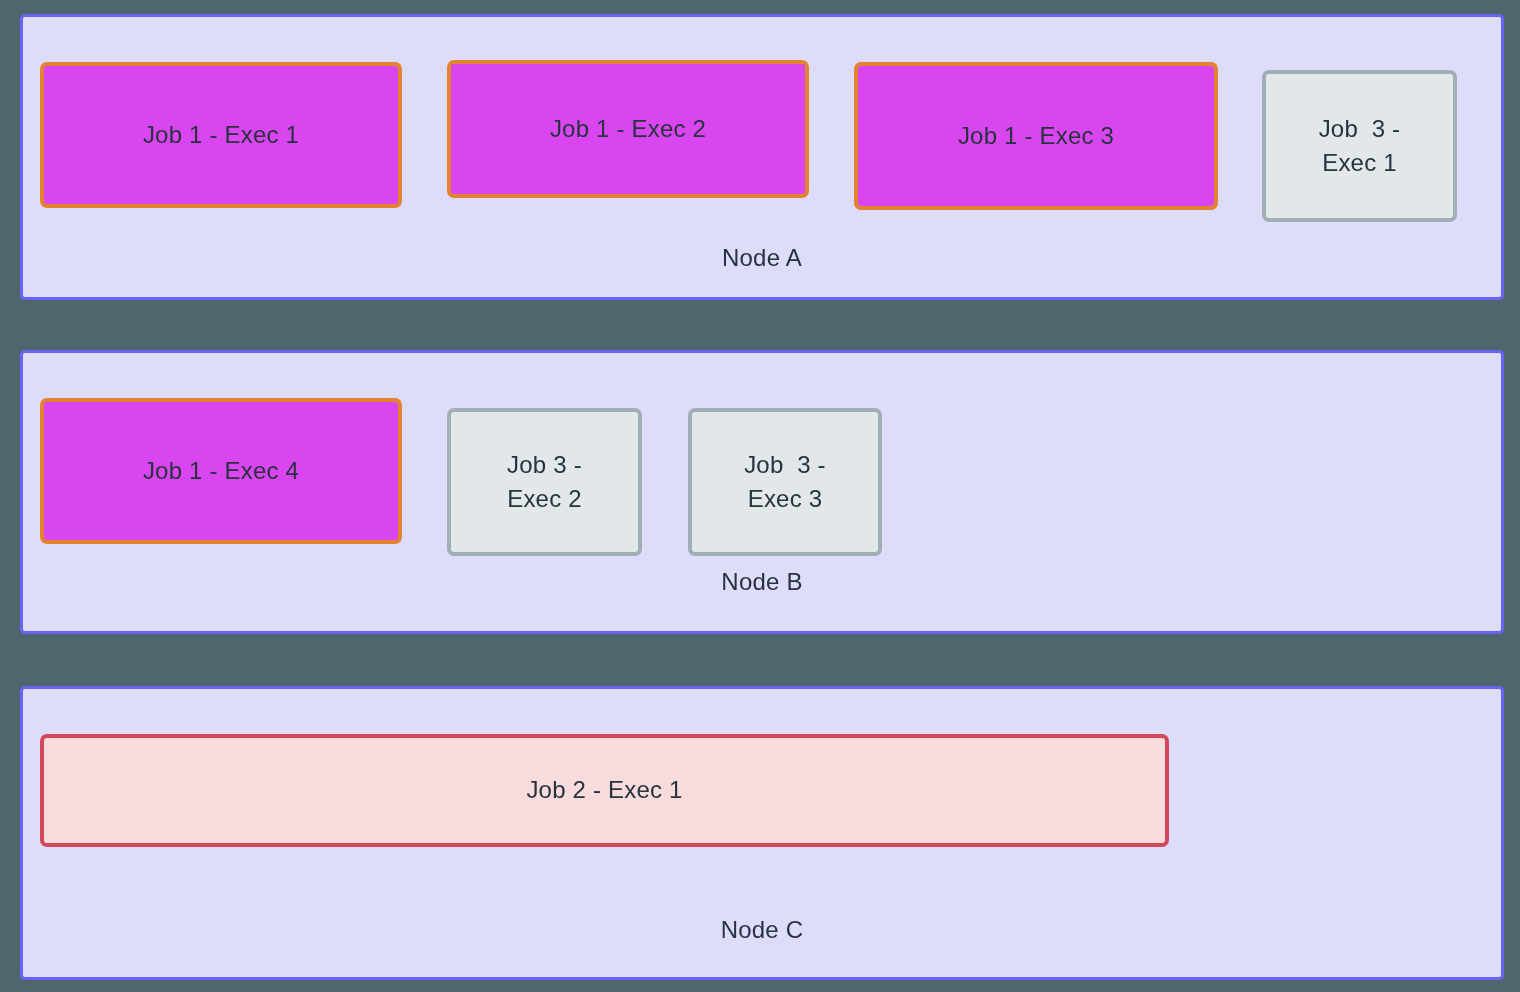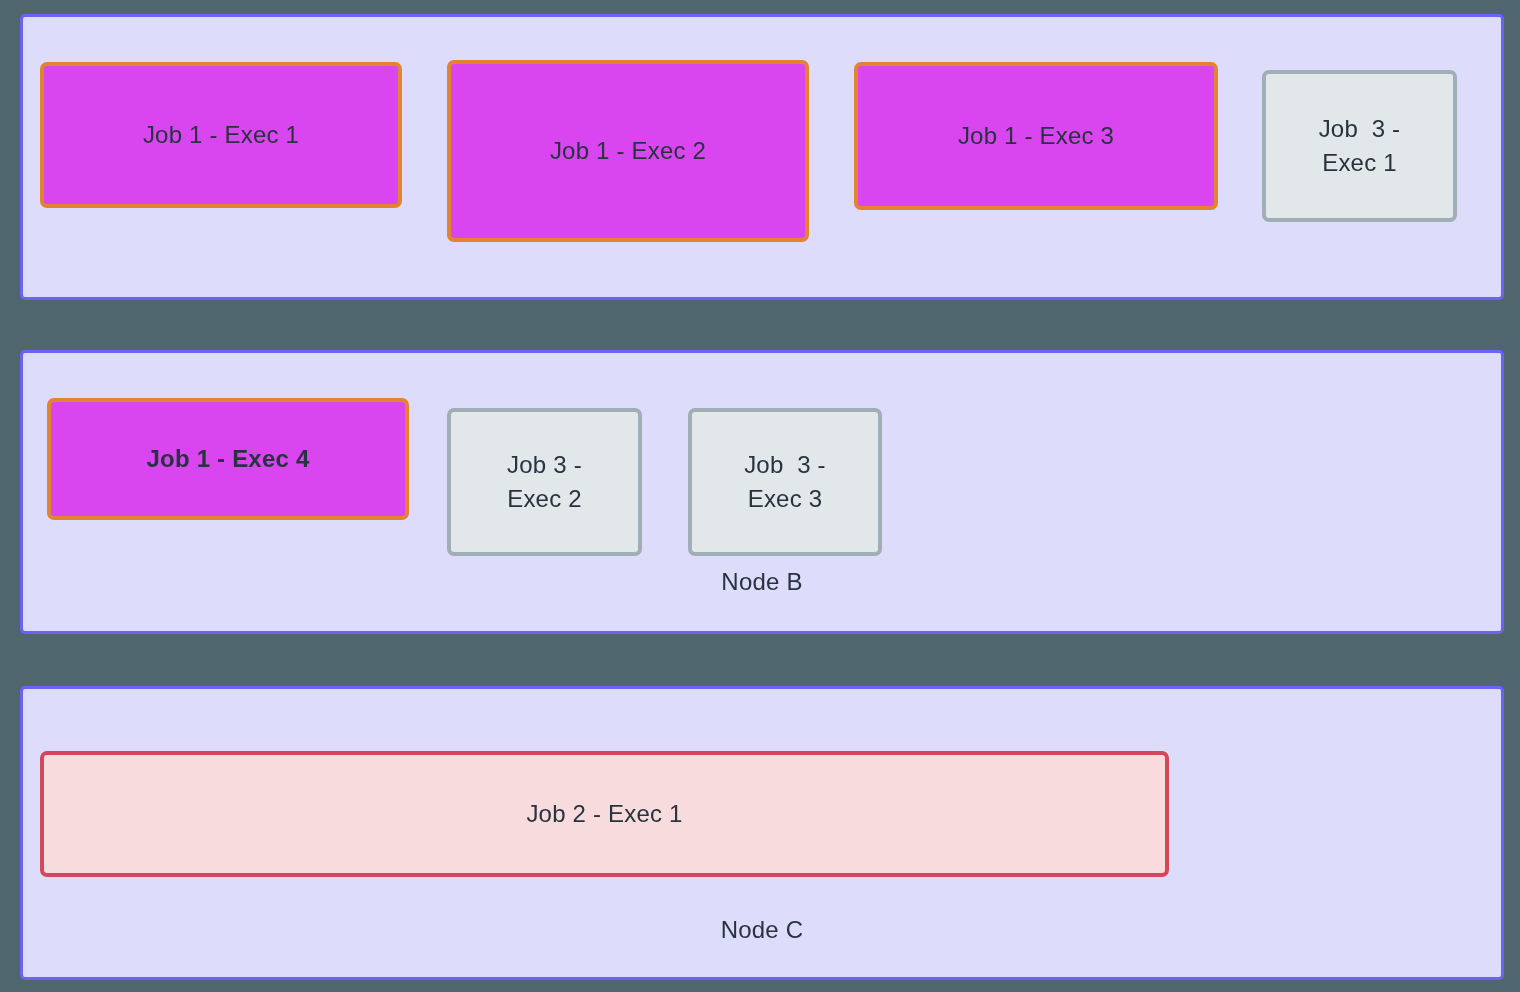--- a/index.html
+++ b/index.html
@@ -70,30 +70,31 @@
     background: #F8DBDD;
     border-color: #D2475A;
   }
 </style>
 </head>
 <body>
 
 <div id="canvas">
     <div class="node" style="left: 20px; top: 14px; width: 1484px; height: 286px;">
       <div class="task orange" style="left: 17px; top: 45px; width: 362px; height: 146px;">Job 1 - Exec 1</div>
-      <div class="task orange" style="left: 424px; top: 43px; width: 362px; height: 182px;">Job 1 - Exec 2</div>
+      <div class="task orange" style="left: 424px; top: 43px; width: 362px; height: 138px;">Job 1 - Exec 2</div>
       <div class="task orange" style="left: 831px; top: 45px; width: 364px; height: 148px; text-align: right;">Job 1 - Exec 3</div>
       <div class="task gray" style="left: 1239px; top: 41px; width: 195px; height: 152px;">Job  3 -
 Exec 1</div>
+      <div class="node-label" style="top: 227px;">Node A</div>
     </div>
     <div class="node" style="left: 20px; top: 350px; width: 1484px; height: 284px;">
-      <div class="task orange" style="left: 24px; top: 45px; width: 362px; height: 122px; font-weight: bold;">Job 1 - Exec 4</div>
+      <div class="task orange" style="left: 17px; top: 45px; width: 362px; height: 146px;">Job 1 - Exec 4</div>
       <div class="task gray" style="left: 424px; top: 43px; width: 195px; height: 148px;">Job 3 -
 Exec 2</div>
       <div class="task gray" style="left: 665px; top: 43px; width: 194px; height: 148px;">Job  3 -
 Exec 3</div>
       <div class="node-label" style="top: 215px;">Node B</div>
     </div>
     <div class="node" style="left: 20px; top: 686px; width: 1484px; height: 294px;">
-      <div class="task red" style="left: 17px; top: 62px; width: 1129px; height: 126px;">Job 2 - Exec 1</div>
+      <div class="task red" style="left: 17px; top: 45px; width: 1129px; height: 113px;">Job 2 - Exec 1</div>
       <div class="node-label" style="top: 227px;">Node C</div>
     </div>
   </div>
 
 </body></html>

